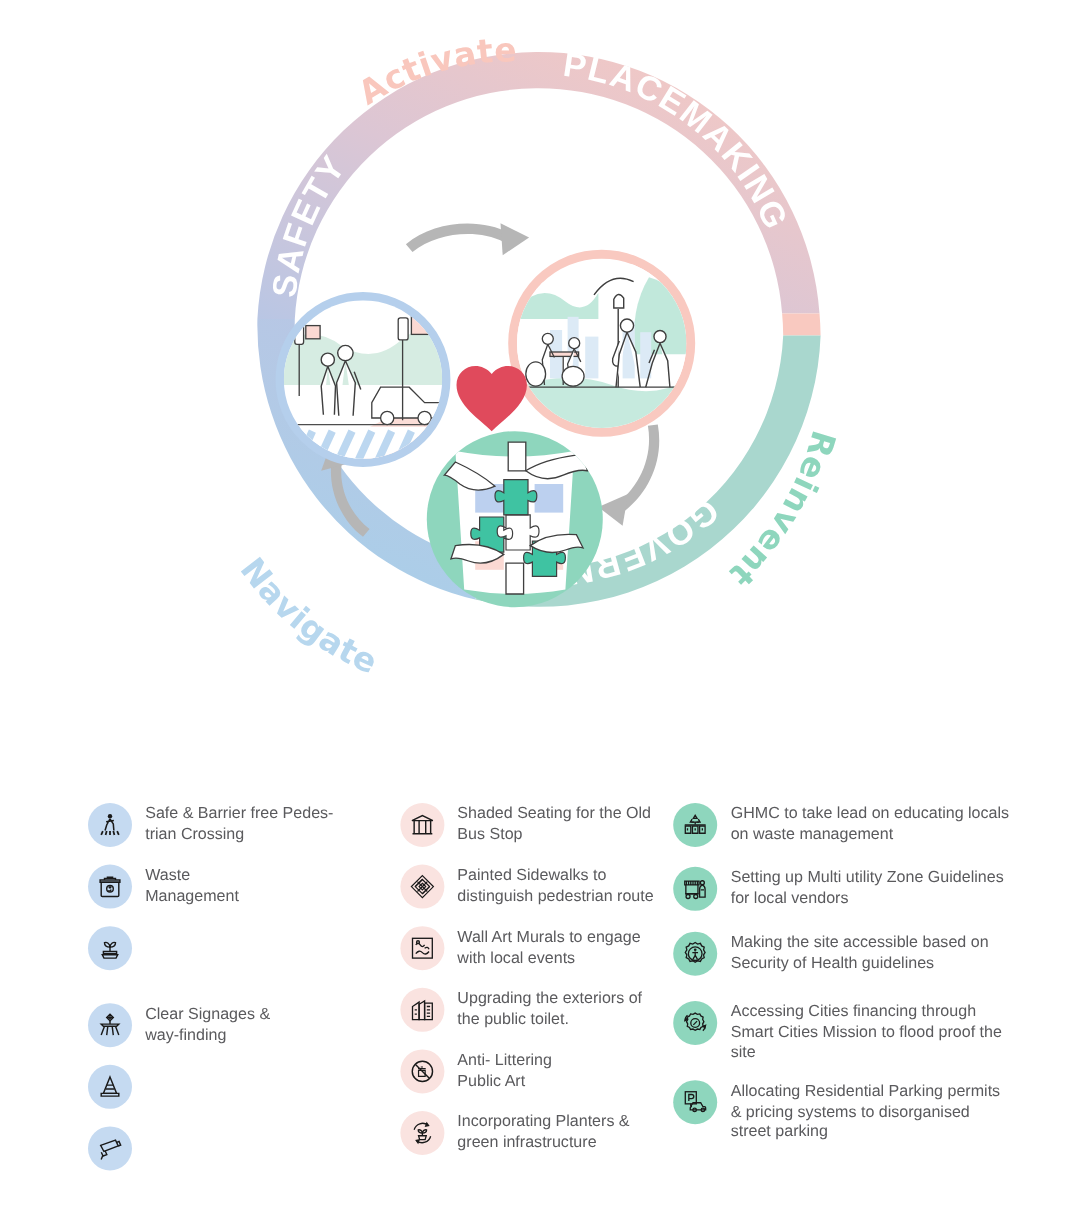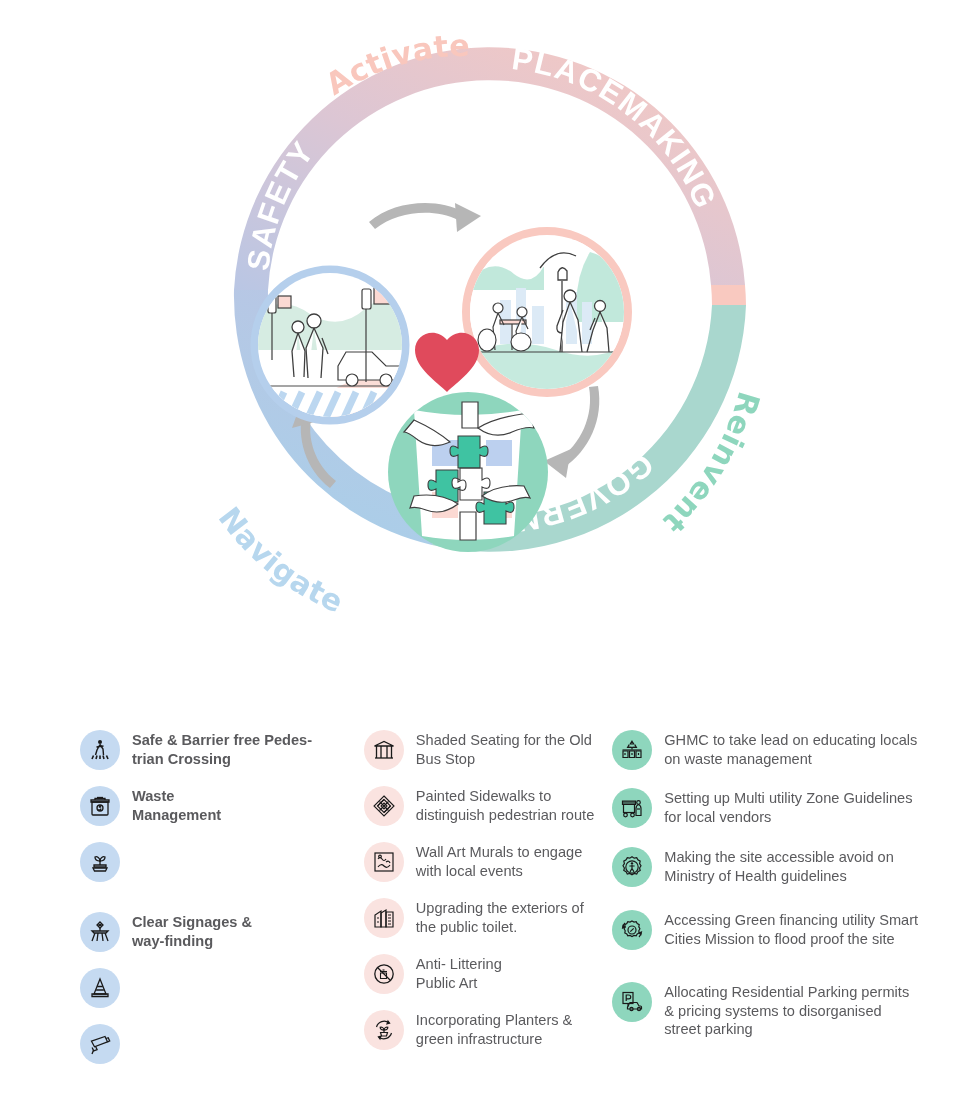--- a/index.html
+++ b/index.html
@@ -41,21 +41,21 @@
 
   
   #initiatives {
     position: absolute;
     left: 0; top: 710px;
     width: 980px; height: 404px;
     display: flex;
     padding: 0 60px 0 80px;
   }
   .col { position: relative; }
-  .col-safety     { width: 300px; font-weight: bold; }
+  .col-safety     { width: 300px; }
   .col-placemaking{ width: 275px; margin-left: 4px; }
   .col-governance { width: 330px; margin-left: -8px; text-decoration: underline; }
 
   .item {
     display: flex;
     align-items: flex-start;
     position: absolute;
     left: 0;
     width: 100%;
   }
@@ -480,36 +480,36 @@
 
     <div class="item" style="top:137px">
       <span class="item-icon icon-green">
         <svg width="24" height="24" viewBox="0 0 24 24" fill="none" stroke="#1a1a1a" stroke-width="1.2">
           <path d="M12 1.8 l2.2 1.4 l2.5 -0.6 l1.2 2.3 l2.3 1.2 l-0.6 2.5 l1.4 2.2 l-1.4 2.2 l0.6 2.5 l-2.3 1.2 l-1.2 2.3 l-2.5 -0.6 l-2.2 1.4 l-2.2 -1.4 l-2.5 0.6 l-1.2 -2.3 l-2.3 -1.2 l0.6 -2.5 l-1.4 -2.2 l1.4 -2.2 l-0.6 -2.5 l2.3 -1.2 l1.2 -2.3 l2.5 0.6 Z"></path>
           <circle cx="12" cy="12" r="6.2"></circle>
           <circle cx="12" cy="8.4" r="1.2" fill="#1a1a1a" stroke="none"></circle>
           <path d="M12 10 v3.5 M9.4 11 h5.2 M12 13.5 l-2 3.4 M12 13.5 l2 3.4"></path>
         </svg>
       </span>
-      <span class="item-label">Making the site accessible avoid on Ministry of Health guidelines</span>
+      <span class="item-label">Making the site accessible based on Security of Health guidelines</span>
     </div>
 
     <div class="item" style="top:200px">
       <span class="item-icon icon-green">
         <svg width="24" height="24" viewBox="0 0 24 24" fill="none" stroke="#1a1a1a" stroke-width="1.2">
           <path d="M12 3 l2 1.1 l2.2 -0.4 l1 1.9 l2 1 l-0.4 2.2 l1.1 2 l-1.1 2 l0.4 2.2 l-2 1 l-1 1.9 l-2.2 -0.4 l-2 1.1 l-2 -1.1 l-2.2 0.4 l-1 -1.9 l-2 -1 l0.4 -2.2 l-1.1 -2 l1.1 -2 l-0.4 -2.2 l2 -1 l1 -1.9 l2.2 0.4 Z"></path>
           <circle cx="12" cy="12" r="4"></circle>
           <path d="M10.3 13.7 L13.7 10.3"></path>
           <path d="M5 5 q-2 2 -2 4" stroke-dasharray="0"></path>
           <path d="M3.2 7.5 l-0.6 2.4 l2.2 -0.9 Z" fill="#1a1a1a"></path>
           <path d="M19 19 q2 -2 2 -4"></path>
           <path d="M20.8 16.5 l0.6 -2.4 l-2.2 0.9 Z" fill="#1a1a1a"></path>
         </svg>
       </span>
-      <span class="item-label">Accessing Green financing utility Smart Cities Mission to flood proof the site</span>
+      <span class="item-label">Accessing Cities financing through Smart Cities Mission to flood proof the site</span>
     </div>
 
     <div class="item" style="top:272px">
       <span class="item-icon icon-green">
         <svg width="24" height="24" viewBox="0 0 24 24" fill="none" stroke="#1a1a1a" stroke-width="1.2">
           <rect x="3" y="2.5" width="10" height="11"></rect>
           <path d="M6.2 11 V5 h2.6 a1.9 1.9 0 0 1 0 3.8 H6.2"></path>
           <path d="M8 13.5 L8 16"></path>
           <path d="M8.5 15 l1.5 -2.5 h7 l2 3.5 h1.5 a1 1 0 0 1 1 1 v2 h-14 v-2 a1 1 0 0 1 1 -1 Z"></path>
           <circle cx="11.5" cy="19" r="1.6"></circle>

